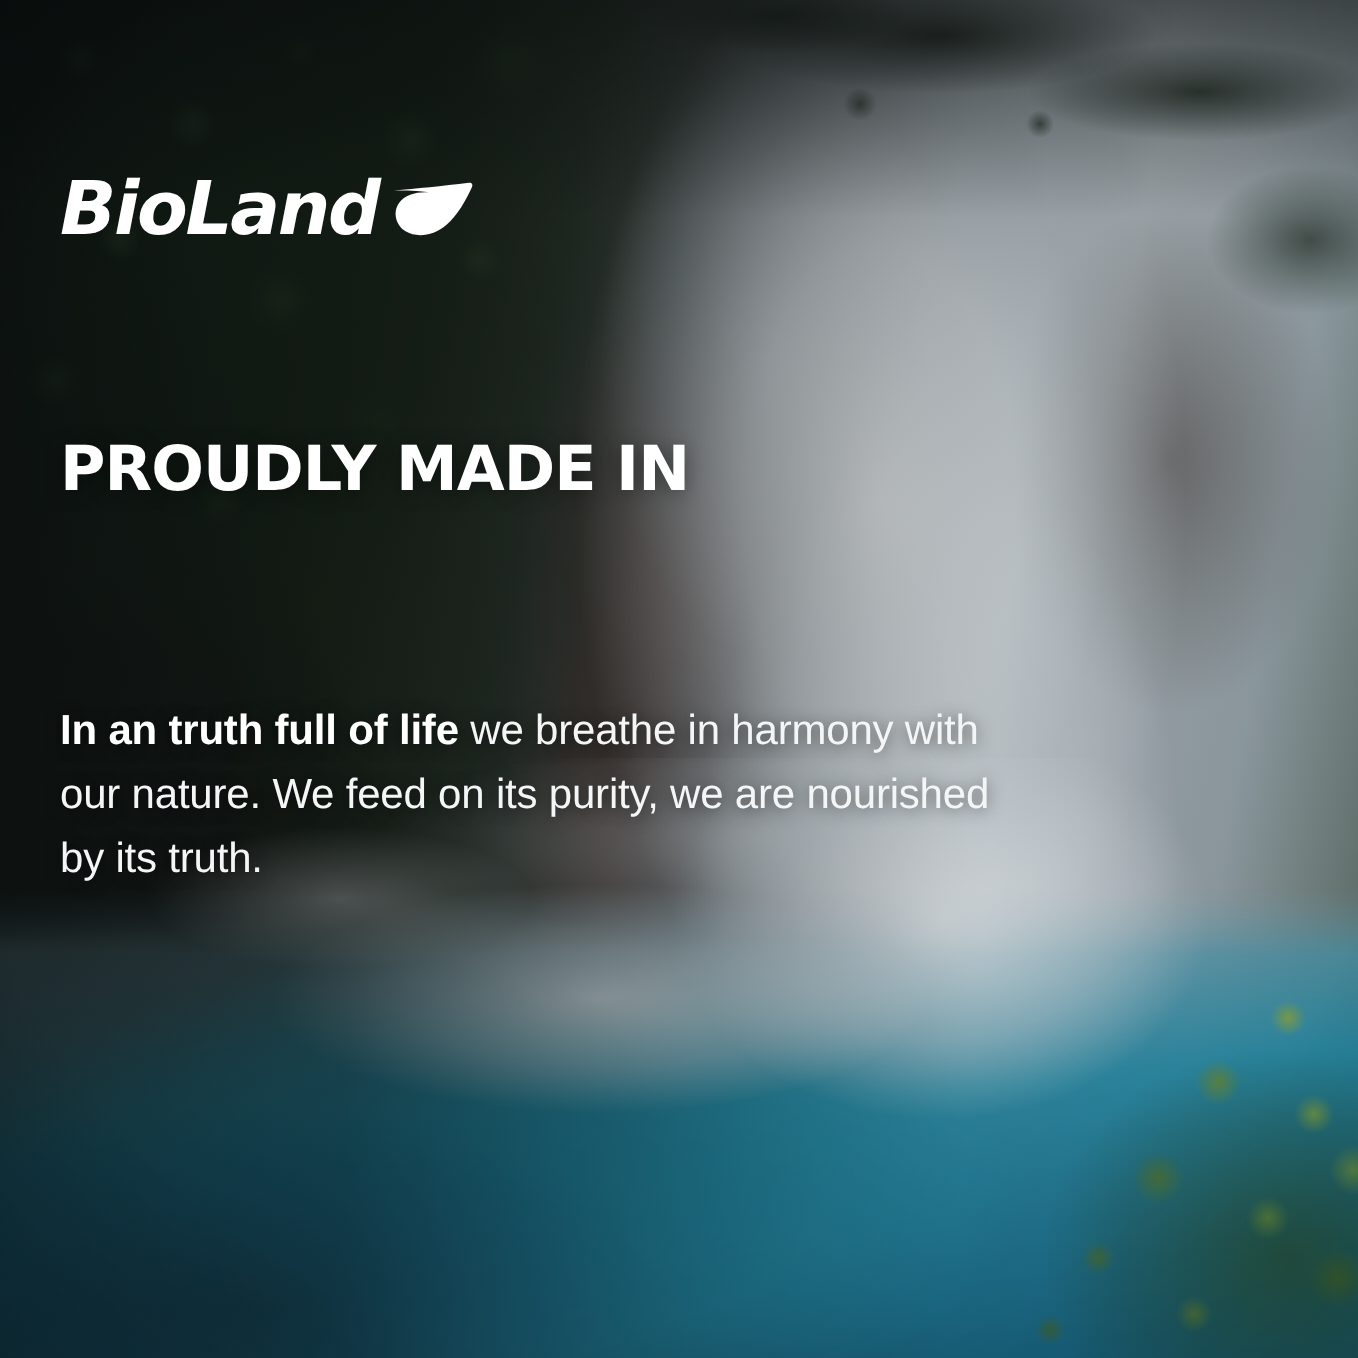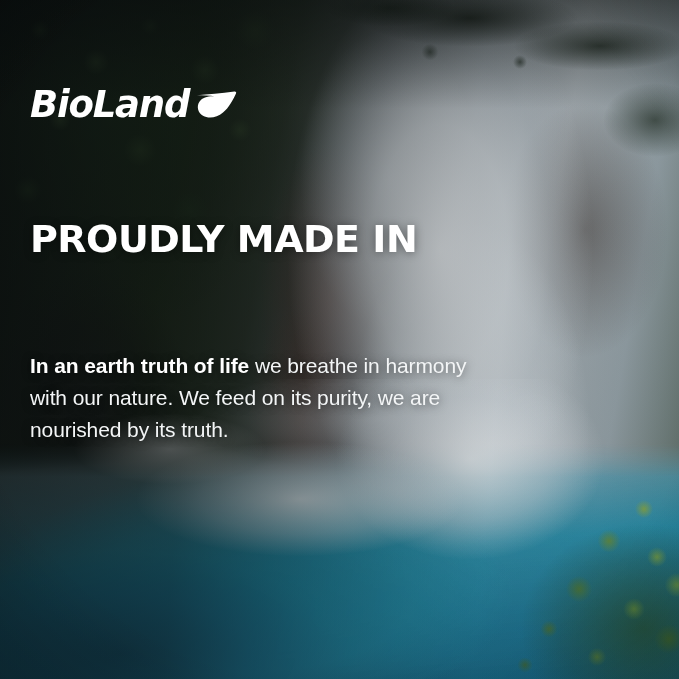--- a/index.html
+++ b/index.html
@@ -181,21 +181,21 @@
   .logo-leaf { display: block; }
 
   
   .headline {
     position: absolute;
     left: 30px;
     top: 218px;
     margin: 0;
     color: #ffffff;
     font-family: "DejaVu Sans", sans-serif;
-    font-size: 38px;
+    font-size: 31px;
     font-weight: 700;
     line-height: 1.12;
     letter-spacing: -0.5px;
     text-transform: uppercase;
     text-shadow: 0 1px 10px rgba(0,0,0,0.40);
   }
   .headline span { display: block; }
 
   
   .body-copy {
@@ -244,16 +244,16 @@
                  C 2.8 22.8, 1.2 16.0, 4.6 11.4
                  C 7.8 7.0, 14.5 5.6, 21.0 6.4
                  C 14.2 5.2, 7.6 5.2, 2.0 5.2 Z" fill="#ffffff"></path>
       </svg>
     </div>
 
     <h1 class="headline">
       <span>PROUDLY MADE IN</span>
     </h1>
 
-    <p class="body-copy"><span class="body-lead">In an earth truth of life</span><span> we breathe in harmony with our nature. We feed on its purity, we are nourished by its truth.</span></p>
+    <p class="body-copy"><span class="body-lead">In an truth full of life</span><span> we breathe in harmony with our nature. We feed on its purity, we are nourished by its truth.</span></p>
 
   </div>
 </div>
 
 </body></html>

